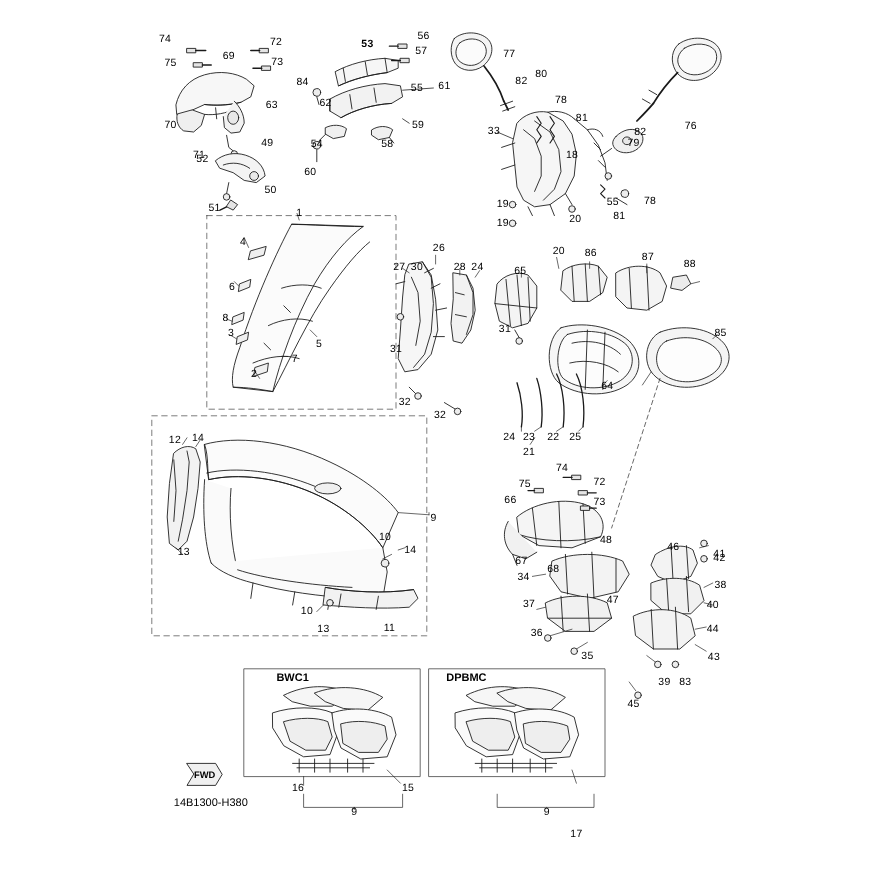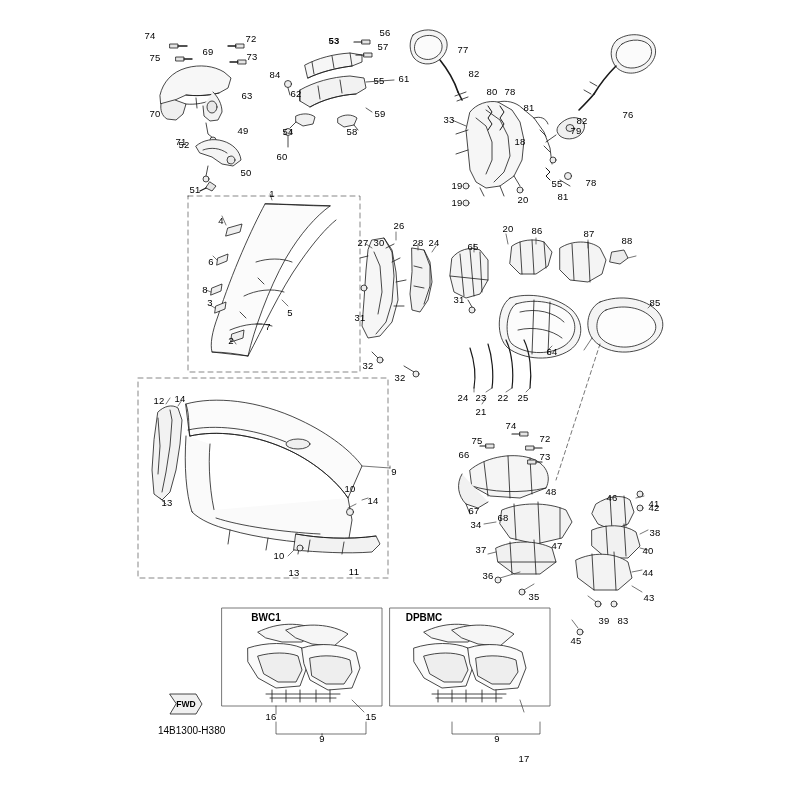--- a/index.html
+++ b/index.html
@@ -428,21 +428,21 @@
       <div class="callout" style="left: 385px; top: 33px;">56</div>
       <div class="callout" style="left: 383px; top: 47px;">57</div>
       <div class="callout" style="left: 155px; top: 58px;">75</div>
       <div class="callout" style="left: 208px; top: 52px;">69</div>
       <div class="callout" style="left: 252px; top: 57px;">73</div>
       <div class="callout" style="left: 463px; top: 50px;">77</div>
       <div class="callout" style="left: 275px; top: 75px;">84</div>
       <div class="callout" style="left: 379px; top: 81px;">55</div>
       <div class="callout" style="left: 404px; top: 79px;">61</div>
       <div class="callout" style="left: 474px; top: 74px;">82</div>
-      <div class="callout" style="left: 492px; top: 92px;">80</div>
+      <div class="callout" style="left: 492px; top: 68px;">80</div>
       <div class="callout" style="left: 510px; top: 92px;">78</div>
       <div class="callout" style="left: 628px; top: 115px;">76</div>
       <div class="callout" style="left: 296px; top: 94px;">62</div>
       <div class="callout" style="left: 247px; top: 96px;">63</div>
       <div class="callout" style="left: 155px; top: 114px;">70</div>
       <div class="callout" style="left: 181px; top: 118px; margin-top: 24px;">71</div>
       <div class="callout" style="left: 380px; top: 114px;">59</div>
       <div class="callout" style="left: 529px; top: 108px;">81</div>
       <div class="callout" style="left: 449px; top: 120px;">33</div>
       <div class="callout" style="left: 520px; top: 142px;">18</div>

